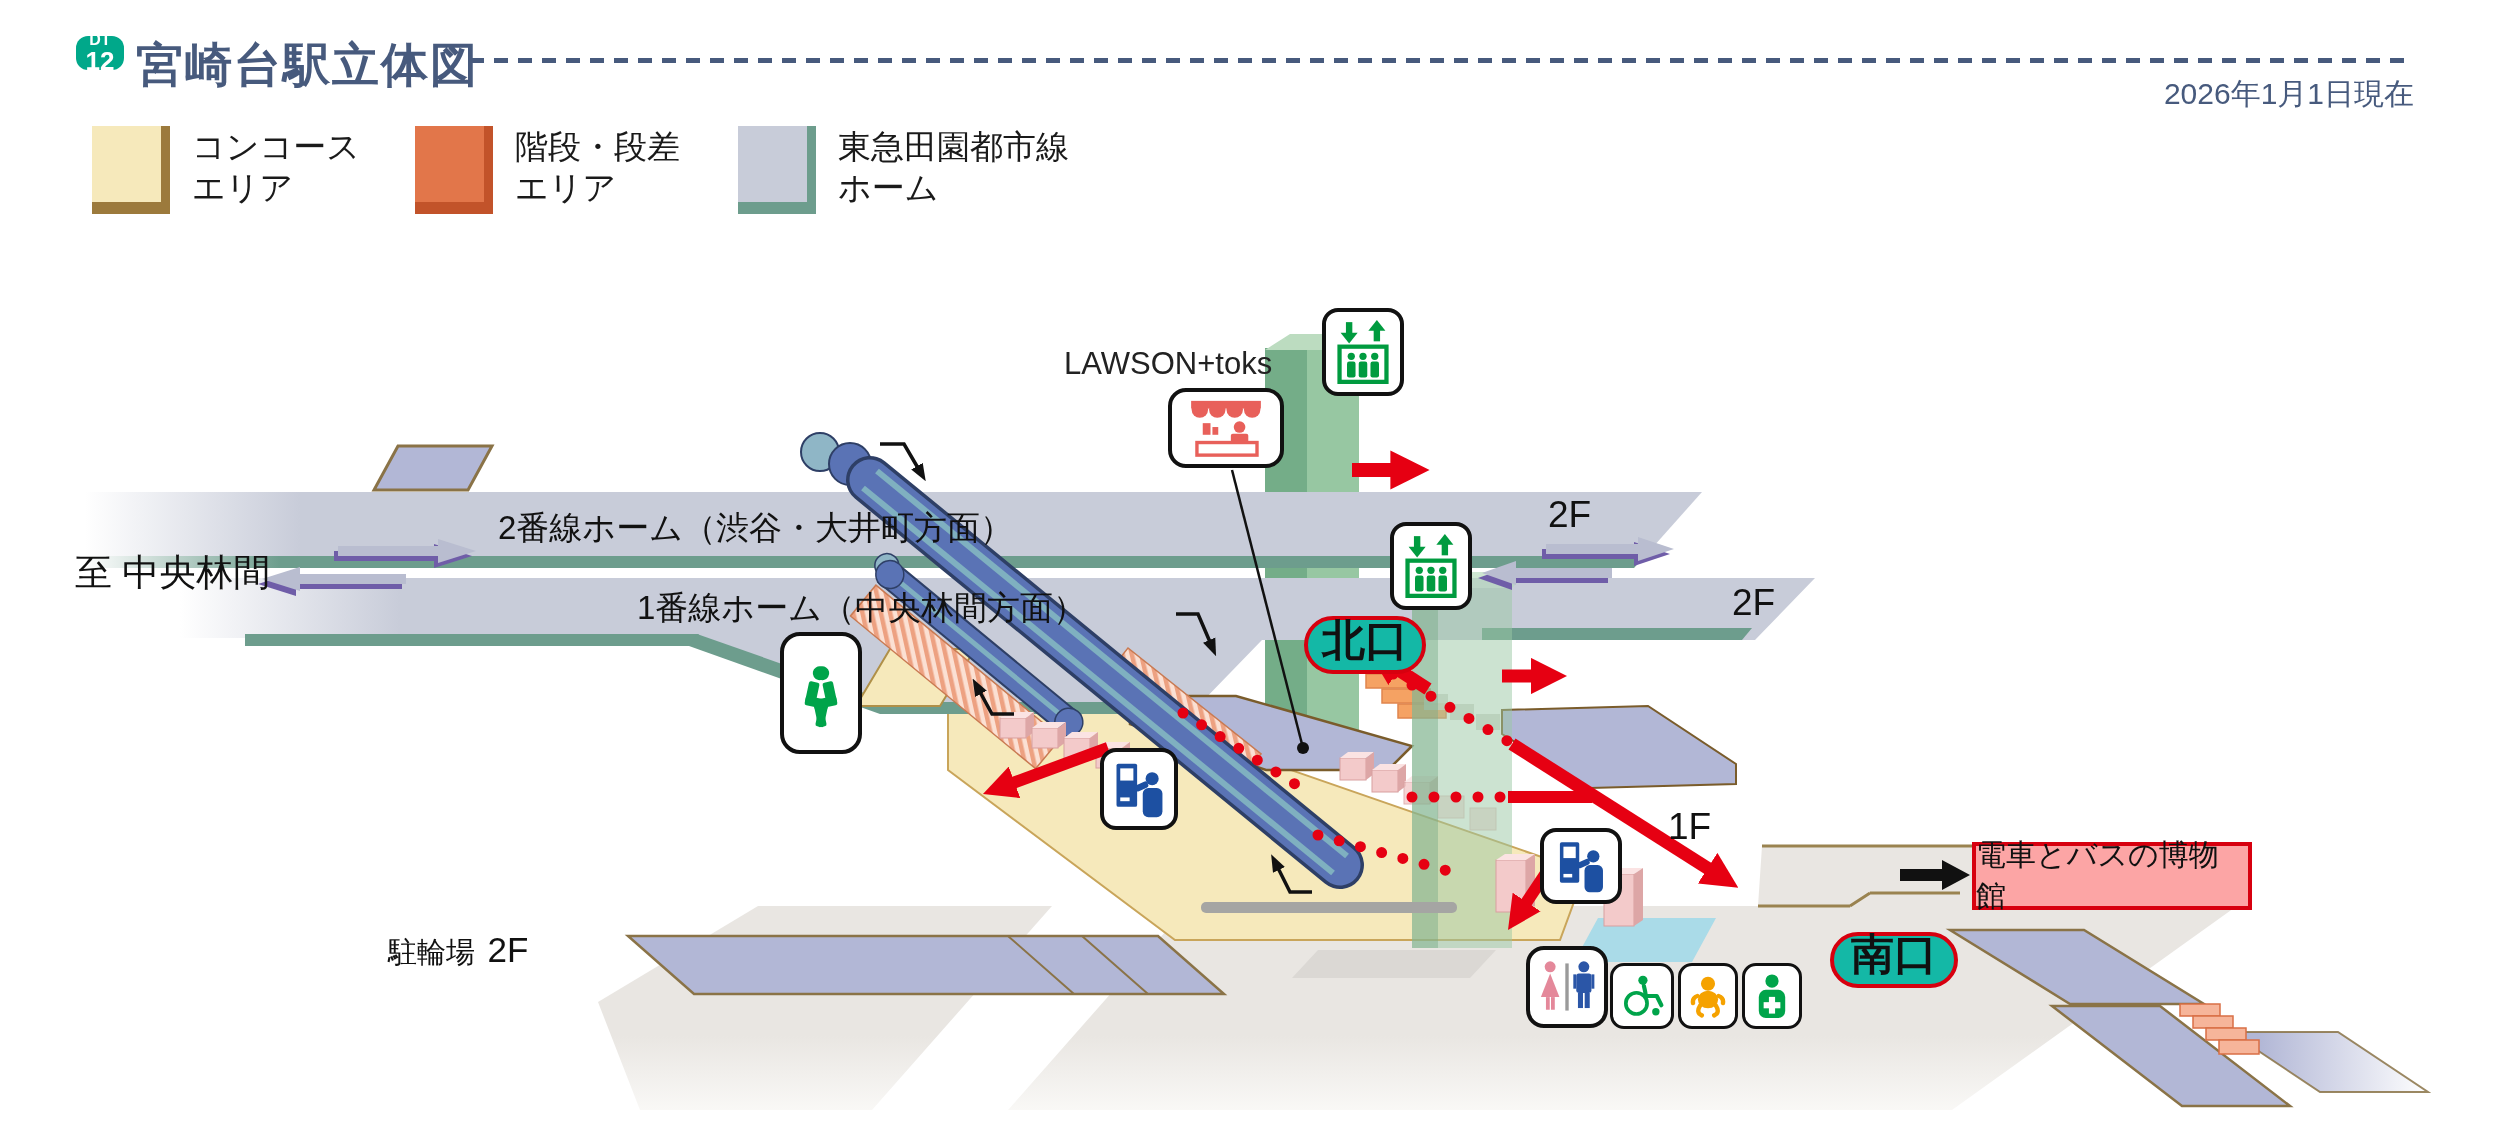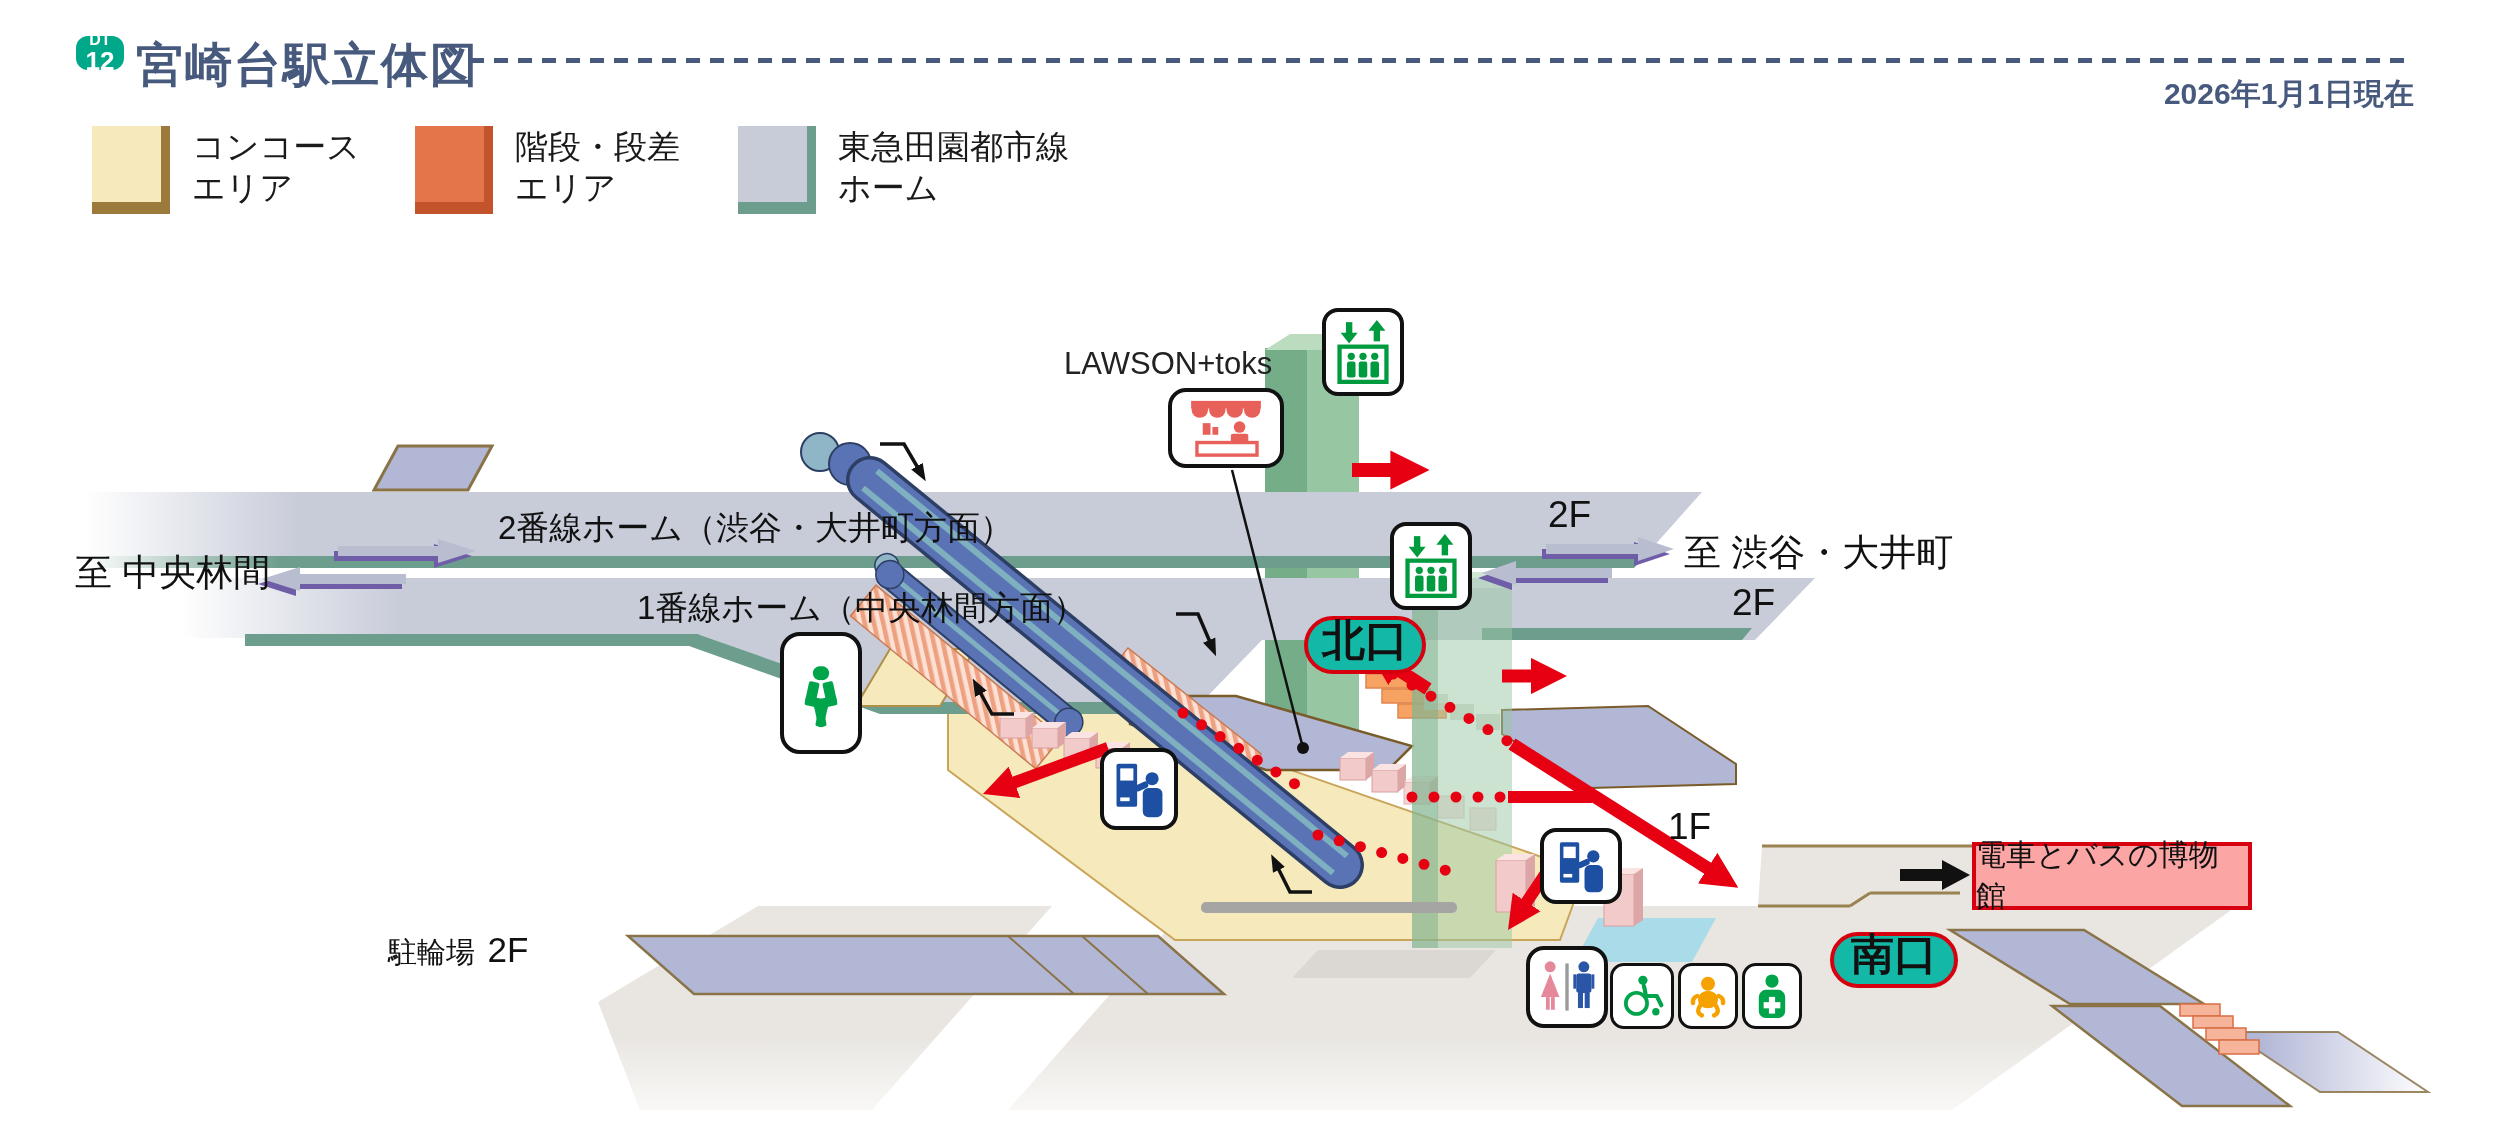--- a/index.html
+++ b/index.html
@@ -285,21 +285,21 @@
   </svg>
 
   <div class="abs" style="left:0;top:0;width:2500px;height:115px;">
     <div class="abs" style="left:76px;top:36px;width:48px;height:34px;border-radius:12px;background:#00a88a;
                 display:flex;flex-direction:column;align-items:center;justify-content:center;color:#fff;font-weight:bold;line-height:1;">
       <span style="font-size:16px;">DT</span>
       <span style="font-size:26px;">12</span>
     </div>
     <div class="lbl slate" style="left:136px;top:34px;font-size:47px;font-weight:bold;letter-spacing:2px;">宮崎台駅立体図</div>
     <div class="dashes" style="left:470px;top:58px;width:1942px;"></div>
-    <div class="lbl slate" style="left:2148px;top:74px;width:266px;text-align:right;font-size:30px;font-weight:bold;">2026年1月1日現在</div>
+    <div class="lbl slate" style="left:2148px;top:74px;width:266px;text-align:right;font-size:30px;">2026年1月1日現在</div>
   </div>
 
   <div>
     <div class="legend-item" style="left:92px;top:126px;">
       <div class="legend-swatch" style="border-right: 9px solid rgb(156, 122, 60); border-bottom: 12px solid rgb(156, 122, 60); background: rgb(246, 233, 187);"></div>
       <div class="legend-text">
         <div>コンコース</div>
         <div>エリア</div>
       </div>
     </div>
@@ -318,21 +318,20 @@
       </div>
     </div>
   </div>
 
   <div class="lbl" style="left:488px;top:506px;font-size:33px;margin-left:10px;">2番線ホーム（渋谷・大井町方面）</div>
   <div class="lbl" style="left:637px;top:586px;font-size:33px;">1番線ホーム（中央林間方面）</div>
   <div class="lbl" style="left:1548px;top:494px;font-size:37px;">2F</div>
   <div class="lbl" style="left:1732px;top:582px;font-size:37px;">2F</div>
   <div class="lbl" style="left:1668px;top:806px;font-size:37px;">1F</div>
   <div class="lbl" style="left:75px;top:548px;font-size:37px;">至 中央林間</div>
-  <div class="lbl" style="left:1684px;top:528px;font-size:37px;">至 渋谷・大井町</div>
   <div class="lbl" style="left:1064px;top:346px;font-size:31px;color:#222;">LAWSON+toks</div>
   <div class="lbl" style="left:388px;top:930px;">
     <span style="font-size:29px;">駐輪場</span>
     <span style="font-size:35px;margin-left:8px;">2F</span>
   </div>
 
   <div class="oval" style="left:1304px;top:616px;width:114px;height:50px;">
     <span>北口</span>
   </div>
   <div class="oval" style="left:1830px;top:932px;width:120px;height:48px;">

